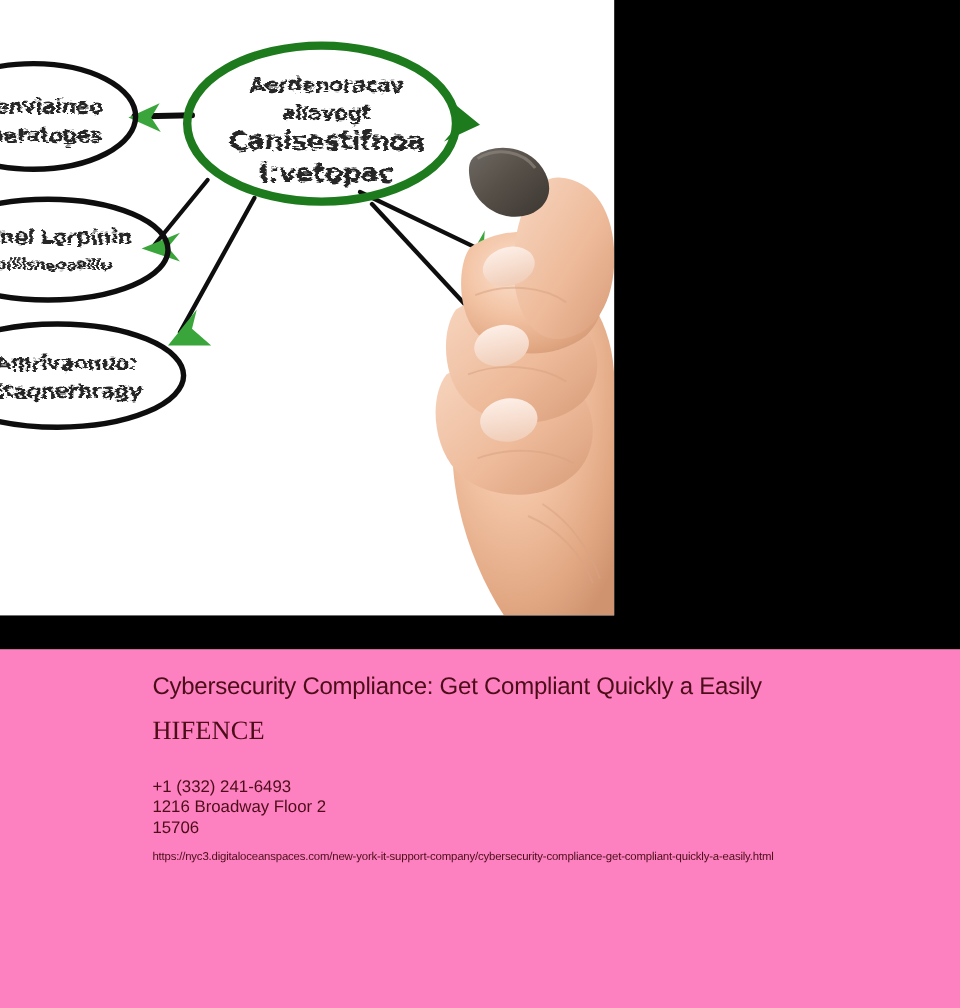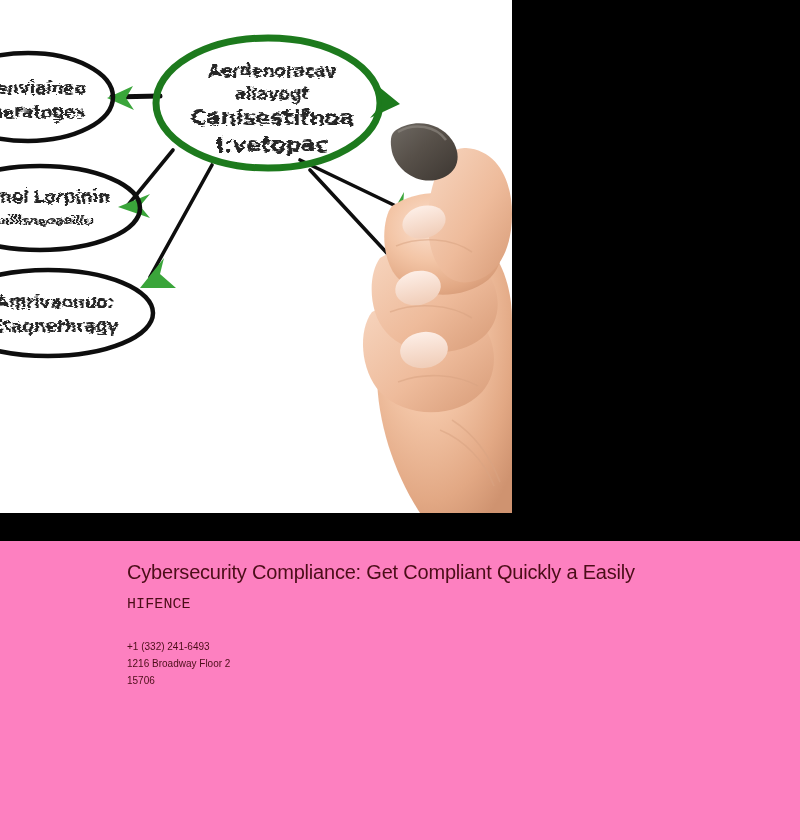--- a/index.html
+++ b/index.html
@@ -97,34 +97,34 @@
     font-weight: 400;
     font-size: 20px;
     line-height: 1.12;
     color: #4b0d18;
     letter-spacing: -0.2px;
     max-width: 625px;
   }
 
   #brand {
     margin: 13px 0 0 0;
-    font-family: Liberation Mono, monospace;
+    font-family: Liberation Serif, serif;
     font-weight: 400;
-    font-size: 15px;
+    font-size: 22px;
     line-height: 1.2;
     color: #4b0d18;
     letter-spacing: 0.1px;
   }
 
   #contact-block {
     margin-top: 24px;
   }
   .contact-line {
     font-family: "Liberation Sans", sans-serif;
-    font-size: 10px;
+    font-size: 14px;
     line-height: 17px;
     color: #4b0d18;
   }
 
   #source-url {
     margin-top: 10px;
     font-family: "Liberation Sans", sans-serif;
     font-size: 9.5px;
     line-height: 13px;
     color: #4b0d18;
@@ -295,17 +295,18 @@
       <h1 id="headline" style="color: rgb(75, 13, 24);">Cybersecurity Compliance: Get Compliant Quickly a Easily</h1>
 
       <div id="brand" style="color: rgb(75, 13, 24);">HIFENCE</div>
 
       <div id="contact-block">
         <div class="contact-line" style="color: rgb(75, 13, 24);">+1 (332) 241-6493</div>
         <div class="contact-line" style="color: rgb(75, 13, 24);">1216 Broadway Floor 2</div>
         <div class="contact-line" style="color: rgb(75, 13, 24);">15706</div>
       </div>
 
+      <div id="source-url" style="color: rgb(75, 13, 24);">https://nyc3.digitaloceanspaces.com/new-york-it-support-company/cybersecurity-compliance-get-compliant-quickly-a-easily.html</div>
 
     </div>
   </div>
 
 </div>
 
 </body></html>

